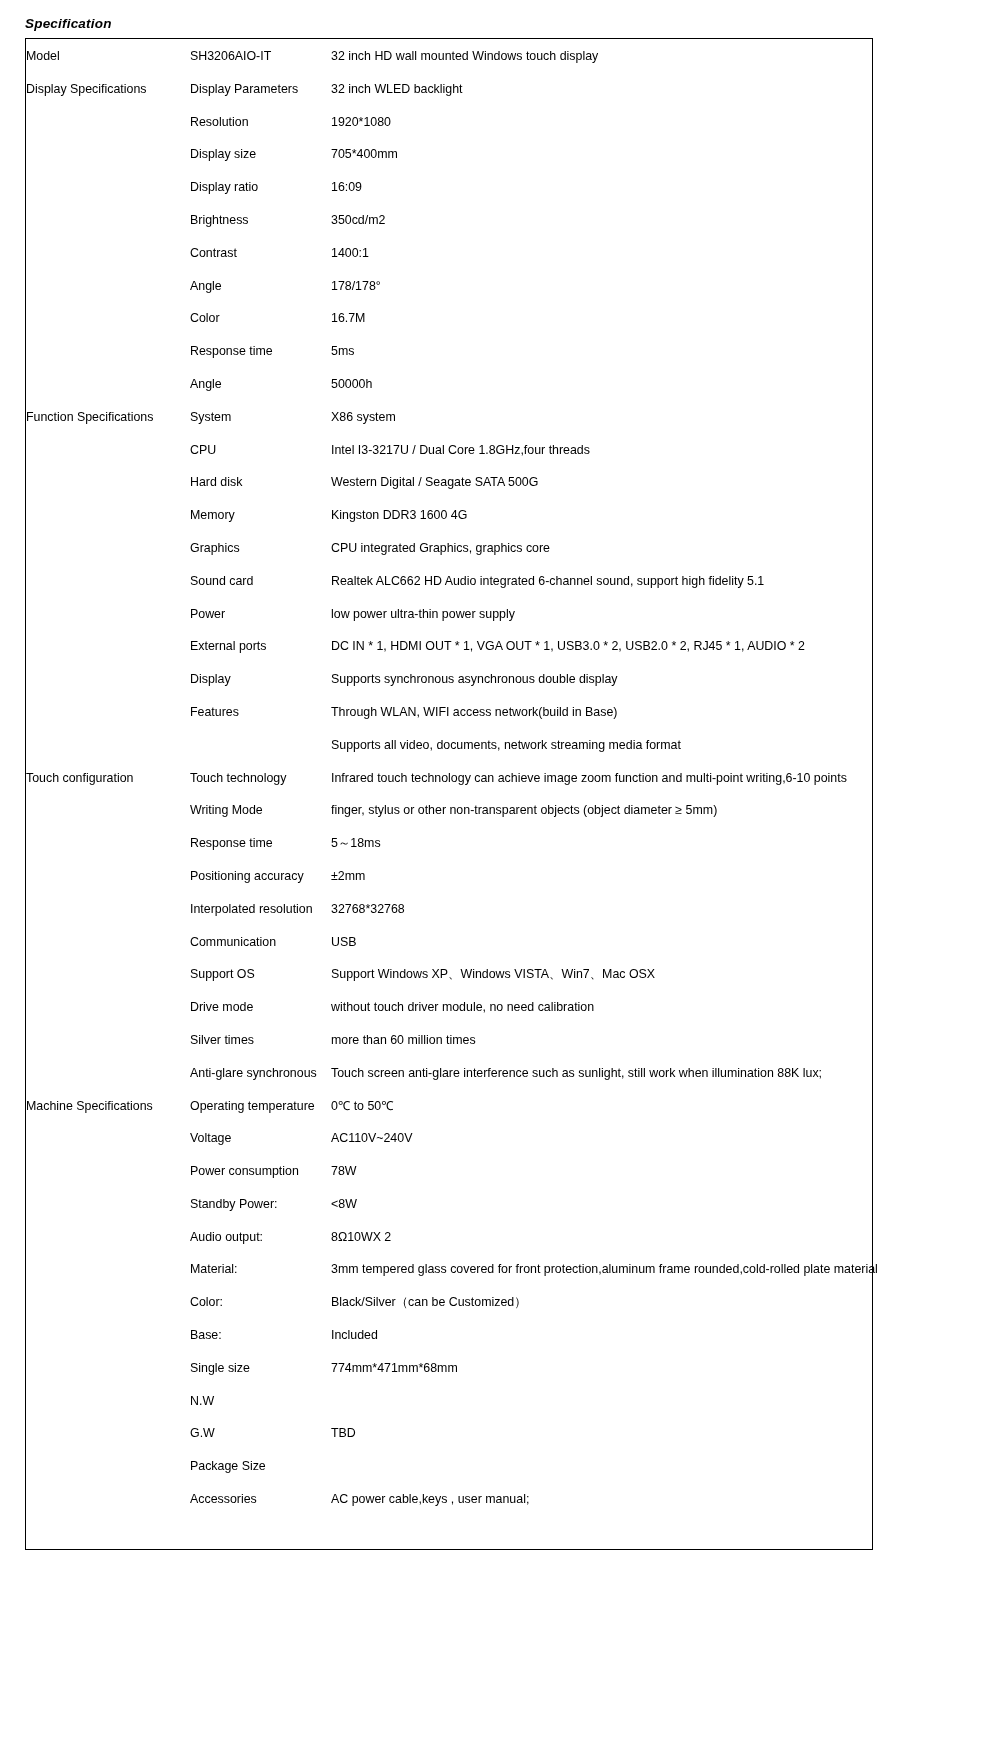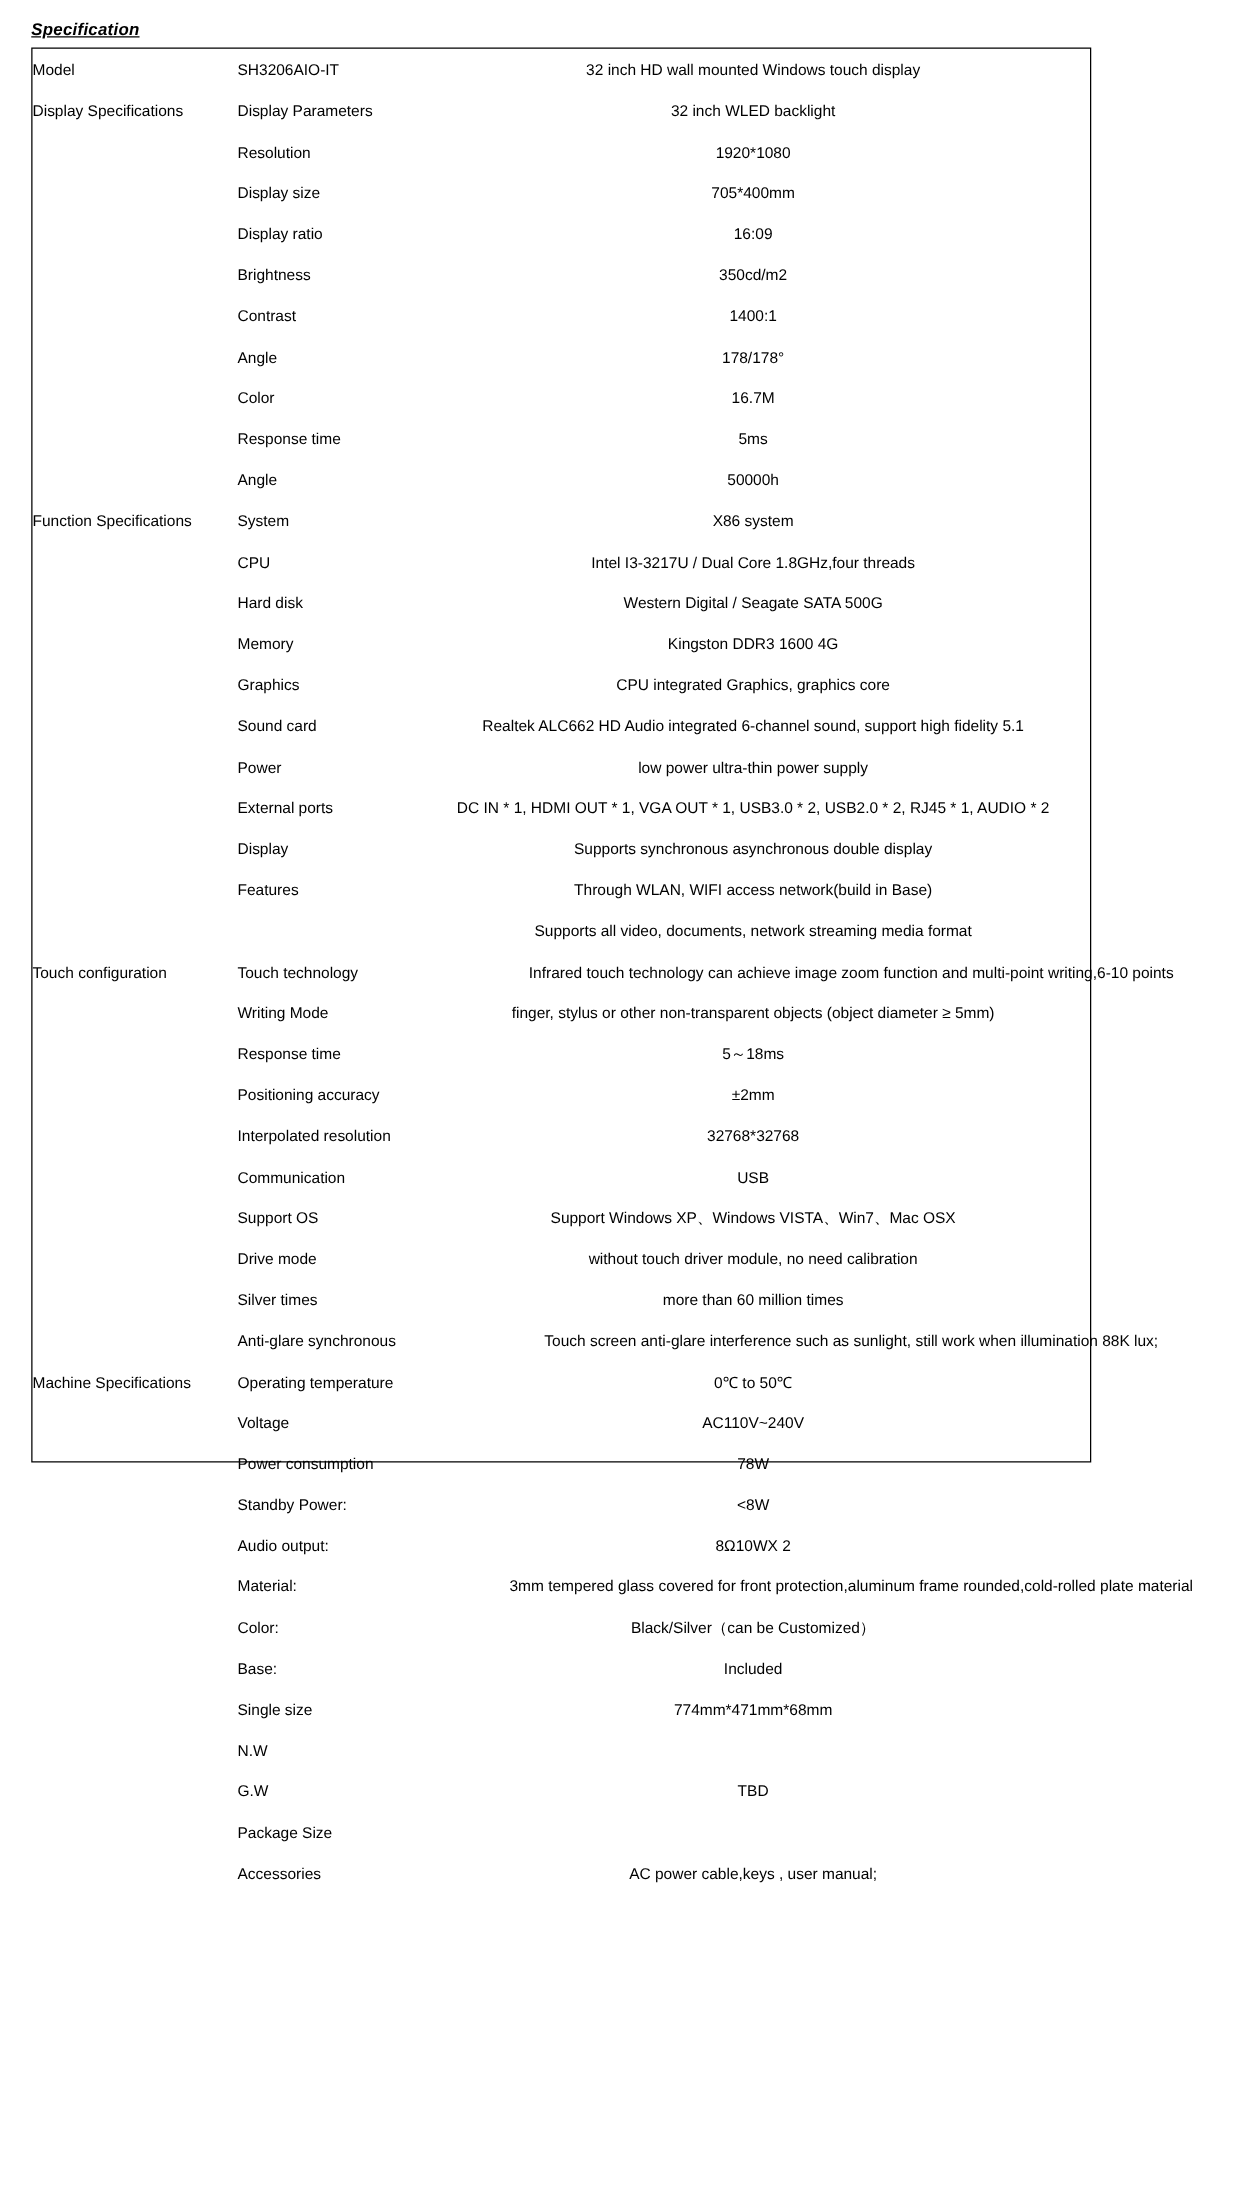--- a/index.html
+++ b/index.html
@@ -23,31 +23,30 @@
     box-sizing: border-box;
   }
 
   .doc-title {
     position: absolute;
     left: 25px;
     top: 16px;
     font-size: 13.5px;
     font-weight: bold;
     font-style: italic;
-    text-decoration: underline;
     letter-spacing: 0.2px;
     white-space: pre;
   }
 
   .spec-box {
     position: absolute;
     left: 25px;
     top: 38px;
     width: 848px;
-    height: 1132px;
+    height: 1512px;
     border: 1.6px solid #000000;
     box-sizing: border-box;
     overflow: visible;
   }
 
   .spec-table {
     position: absolute;
     left: 0;
     top: 0;
     width: 848px;
@@ -61,21 +60,21 @@
     border: none;
     font-size: 12.4px;
     line-height: 1;
     height: 32.8px;
     white-space: nowrap;
     overflow: visible;
   }
 
   .col-category { width: 143px; }
   .col-parameter { width: 138px; }
-  .col-value { width: 567px; text-align: center; }
+  .col-value { width: 567px; }
 
   .cell-inner {
     padding-top: 11px;
   }
 
   .c-category .cell-inner { padding-left: 0px; }
   .c-parameter .cell-inner { padding-left: 21px; }
   .c-value .cell-inner { padding-left: 24px; }
 
   .overflow-row .c-value .cell-inner {

